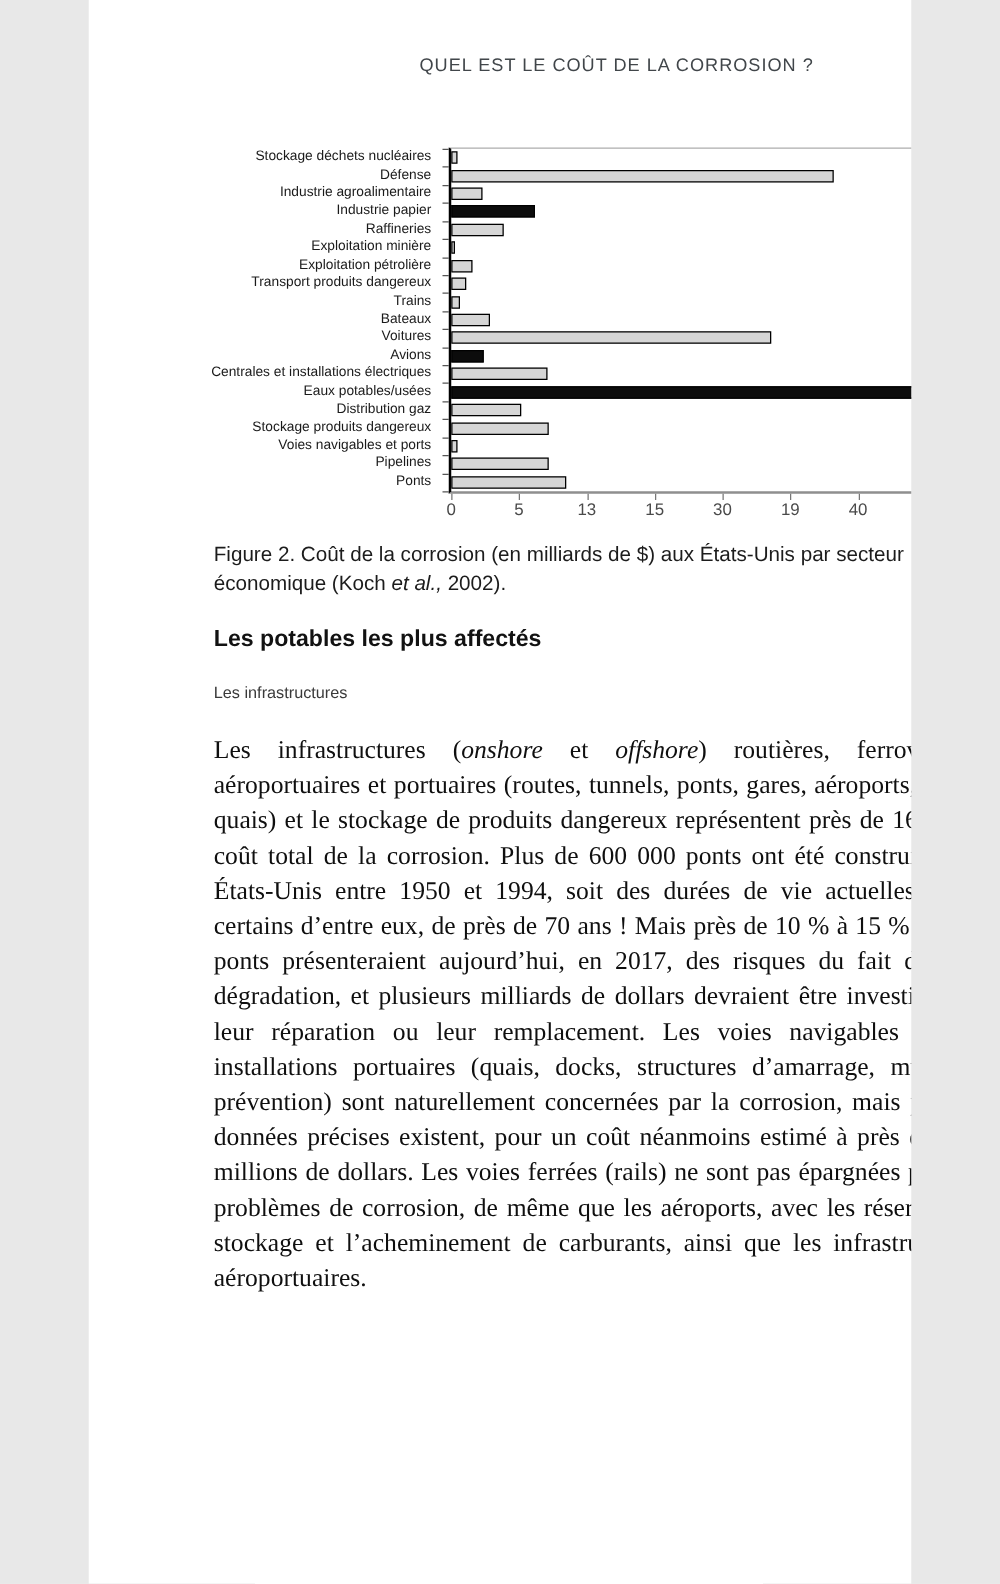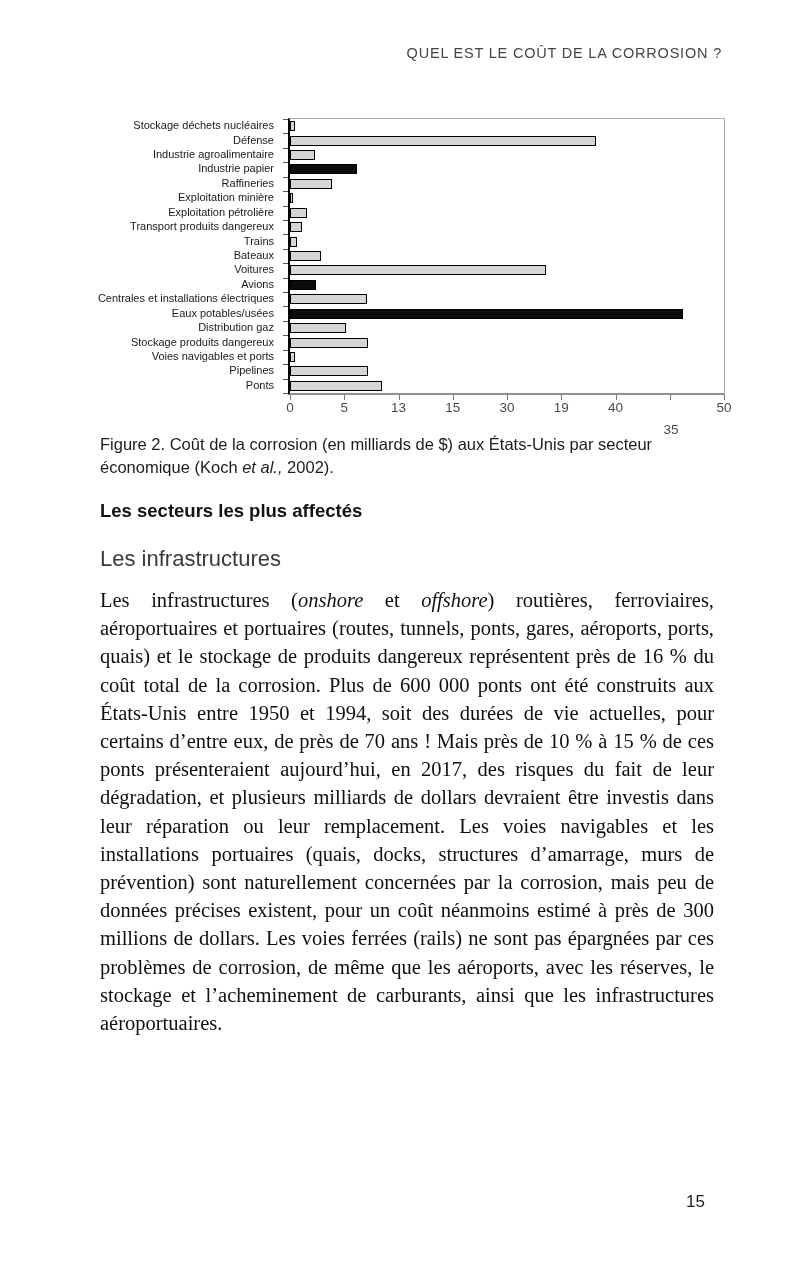--- a/index.html
+++ b/index.html
@@ -1,18 +1,18 @@
 <!DOCTYPE html>
 <html><head>
 <meta charset="utf-8">
 <style>
   html,body { margin:0; padding:0; background:#e8e8e8; }
   .page {
     position:relative;
-    width:800px; height:1267px;
+    width:658px; height:1267px;
     margin:0 auto;
     background:#ffffff;
     font-family:"Liberation Sans", sans-serif;
     overflow:hidden;
   }
 
   
   .running-header {
     position:absolute; top:45px; right:78px;
     font-size:14.5px; letter-spacing:0.8px;
@@ -59,21 +59,21 @@
   }
   .caption i { font-style:italic; }
 
   
   .section-heading {
     position:absolute; top:500px; left:100px;
     font-size:18.5px; font-weight:bold; color:#121212; margin:0;
   }
   .sub-heading {
     position:absolute; top:546px; left:100px;
-    font-size:22px; font-weight:normal; color:#3a3a3a; margin:0;
+    font-size:13px; font-weight:normal; color:#3a3a3a; margin:0;
   }
 
   
   .body-text {
     position:absolute; top:586px; left:100px; width:614px;
     font-family:Liberation Serif, serif;
     font-size:20.5px; line-height:28.2px; color:#0f0f0f;
     text-align:justify; margin:0;
   }
   .body-text i { font-style:italic; }
@@ -209,21 +209,21 @@
         <div class="xtick-label" style="left: 325.5px;">40</div>
         <div class="xtick" style="left: 379.75px;"></div>
         <div class="xtick-label" style="left: 381px; margin-top: 22px;">35</div>
         <div class="xtick" style="left: 434px;"></div>
         <div class="xtick-label" style="left: 434px;">50</div>
       </div>
   </div>
 
   <p class="caption"><span>Figure 2. Coût de la corrosion (en milliards de $) aux États-Unis par secteur économique (Koch </span><i>et al.,</i><span> 2002).</span></p>
 
-  <h2 class="section-heading">Les secteurs les plus affectés</h2>
+  <h2 class="section-heading">Les potables les plus affectés</h2>
 
   <h3 class="sub-heading">Les infrastructures</h3>
 
   <p class="body-text" id="body-text"><span>Les infrastructures (</span><i>onshore</i><span> et </span><i>offshore</i><span>) routières, ferroviaires, aéroportuaires et portuaires (routes, tunnels, ponts, gares, aéroports, ports, quais) et le stockage de produits dangereux représentent près de 16 % du coût total de la corrosion. Plus de 600 000 ponts ont été construits aux États-Unis entre 1950 et 1994, soit des durées de vie actuelles, pour certains d’entre eux, de près de 70 ans ! Mais près de 10 % à 15 % de ces ponts présenteraient aujourd’hui, en 2017, des risques du fait de leur dégradation, et plusieurs milliards de dollars devraient être investis dans leur réparation ou leur remplacement. Les voies navigables et les installations portuaires (quais, docks, structures d’amarrage, murs de prévention) sont naturellement concernées par la corrosion, mais peu de données précises existent, pour un coût néanmoins estimé à près de 300 millions de dollars. Les voies ferrées (rails) ne sont pas épargnées par ces problèmes de corrosion, de même que les aéroports, avec les réserves, le stockage et l’acheminement de carburants, ainsi que les infrastructures aéroportuaires.</span></p>
 
   <div class="page-number">15</div>
 
 </div>
 
 </body></html>

